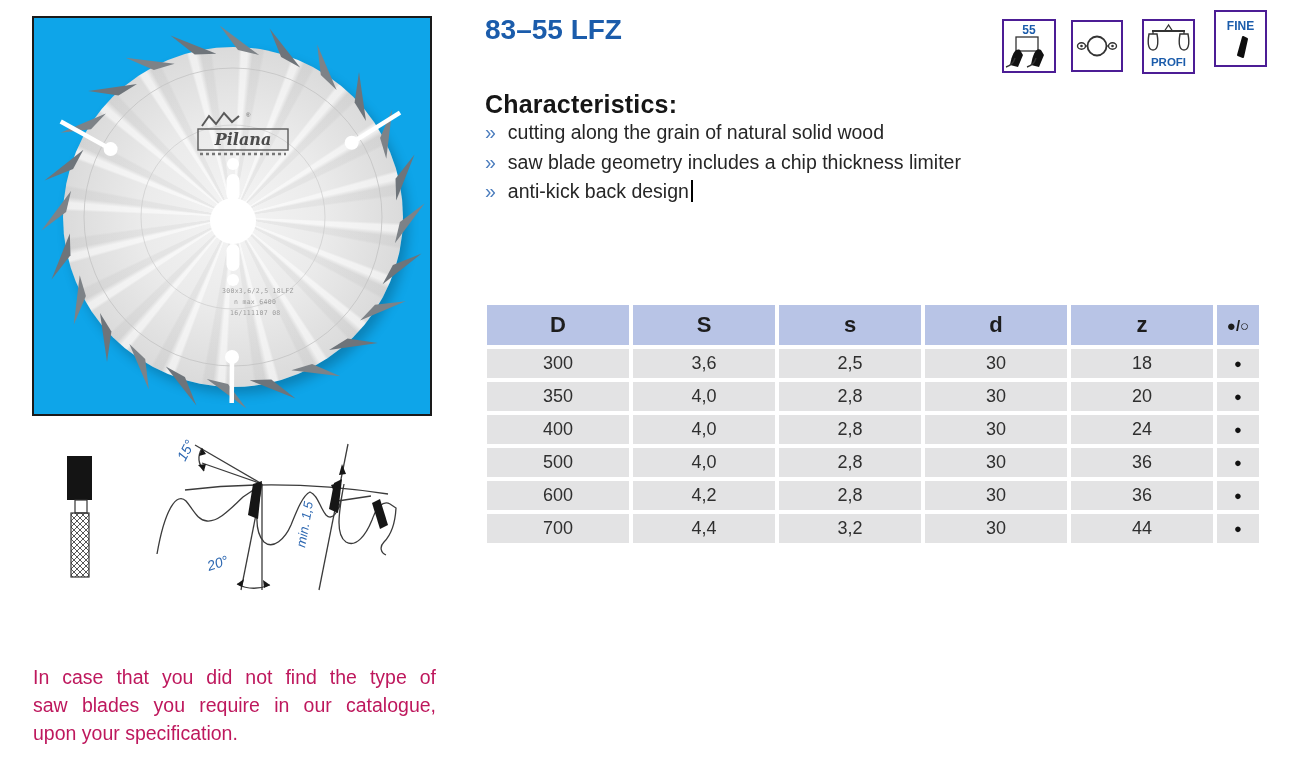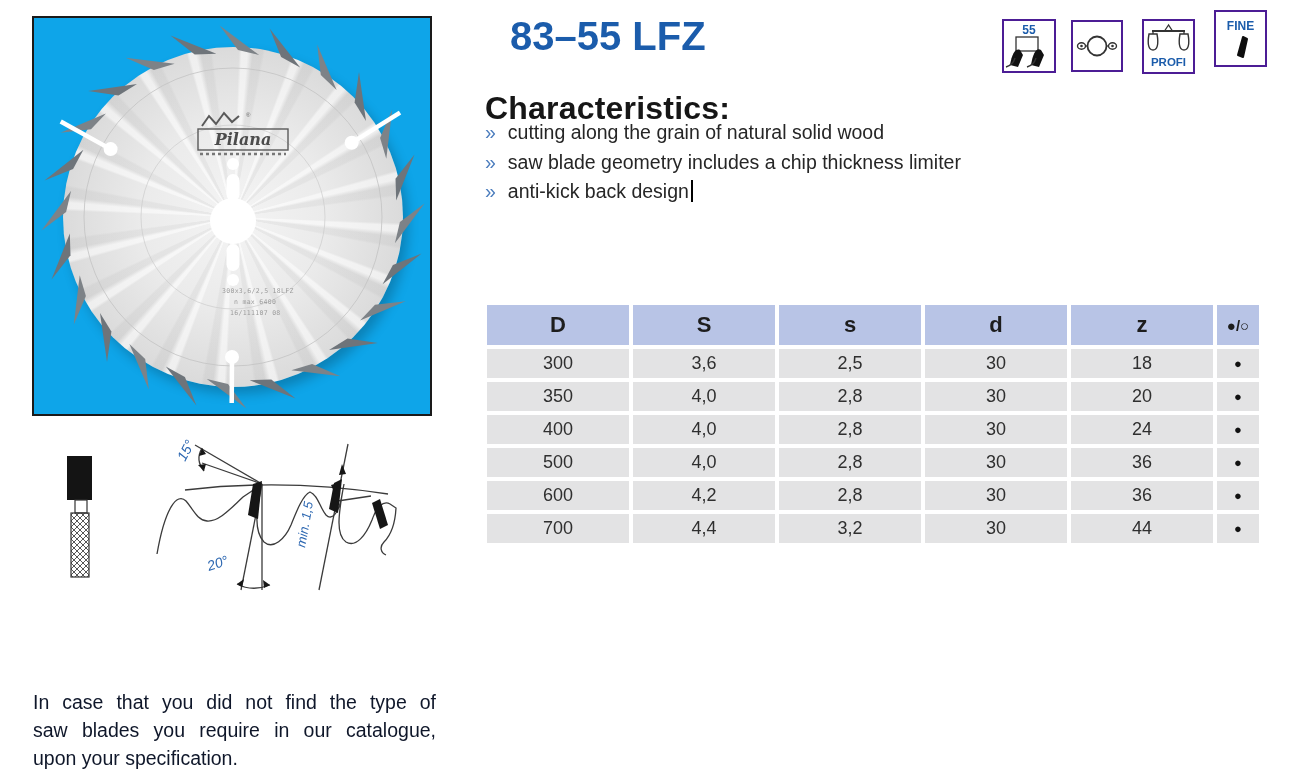--- a/index.html
+++ b/index.html
@@ -14,31 +14,31 @@
         repeating-conic-gradient(from 15deg,
            rgba(255,255,255,0) 0deg 5deg,
            rgba(255,255,255,.55) 6deg 8deg,
            rgba(110,110,110,.07) 10deg 13deg,
            rgba(255,255,255,0) 14deg 18deg),
         radial-gradient(circle,#f4f4f4 0%,#ebebeb 38%,#dcdcdc 68%,#c9c9c9 100%);
       box-shadow:5px 7px 12px rgba(0,0,0,.22);}
   .photo-box svg{position:absolute;left:0;top:0;}
 
   
-  .title{position:absolute;left:510px;top:14px;font-size:40px;font-weight:bold;
+  .title{position:absolute;left:485px;top:14px;font-size:28px;font-weight:bold;
          color:#1b5cab;letter-spacing:0;}
   .badge{position:absolute;border:2px solid #4c1d95;background:#fff;}
   .badge svg{display:block;width:100%;height:100%;}
   .b1{left:1002px;top:19px;width:50px;height:50px;}
   .b2{left:1071px;top:20px;width:48px;height:48px;}
   .b3{left:1142px;top:19px;width:49px;height:51px;}
   .b4{left:1214px;top:10px;width:49px;height:53px;}
 
   
-  .char-head{position:absolute;left:485px;top:90px;font-size:32px;font-weight:bold;
+  .char-head{position:absolute;left:485px;top:90px;font-size:25px;font-weight:bold;
              color:#161616;letter-spacing:.2px;}
   .char-list{position:absolute;left:485px;top:121px;}
   .bullet-line{font-size:19.5px;color:#262626;margin-bottom:6.5px;white-space:nowrap;}
   .bullet{color:#4a7cbd;margin-right:12px;}
   .caret{display:inline-block;width:2px;height:22px;background:#000;
          margin-left:2px;vertical-align:-4px;}
 
   
   table.spec{position:absolute;left:483px;top:301px;border-collapse:separate;
              border-spacing:4px;}
@@ -48,22 +48,22 @@
                 text-align:center;}
   table.spec th:last-child,table.spec td:last-child{width:40px;}
   table.spec th:last-child{font-size:15px;font-weight:bold;}
   table.spec td:last-child{font-size:13px;color:#111;}
 
   
   .xsec{position:absolute;left:62px;top:452px;}
   .geom{position:absolute;left:145px;top:438px;}
 
   
-  .note{position:absolute;left:33px;top:688px;width:403px;font-size:19.5px;
-        line-height:28px;color:#0f172a;}
+  .note{position:absolute;left:33px;top:663px;width:403px;font-size:19.5px;
+        line-height:28px;color:#be185d;}
   .note-line{text-align:justify;text-align-last:justify;}
   .note-line.last{text-align-last:left;}
 </style>
 </head>
 <body>
 
 <div class="page">
 
   <div class="photo-box">
     <div class="blade-disc"></div>

